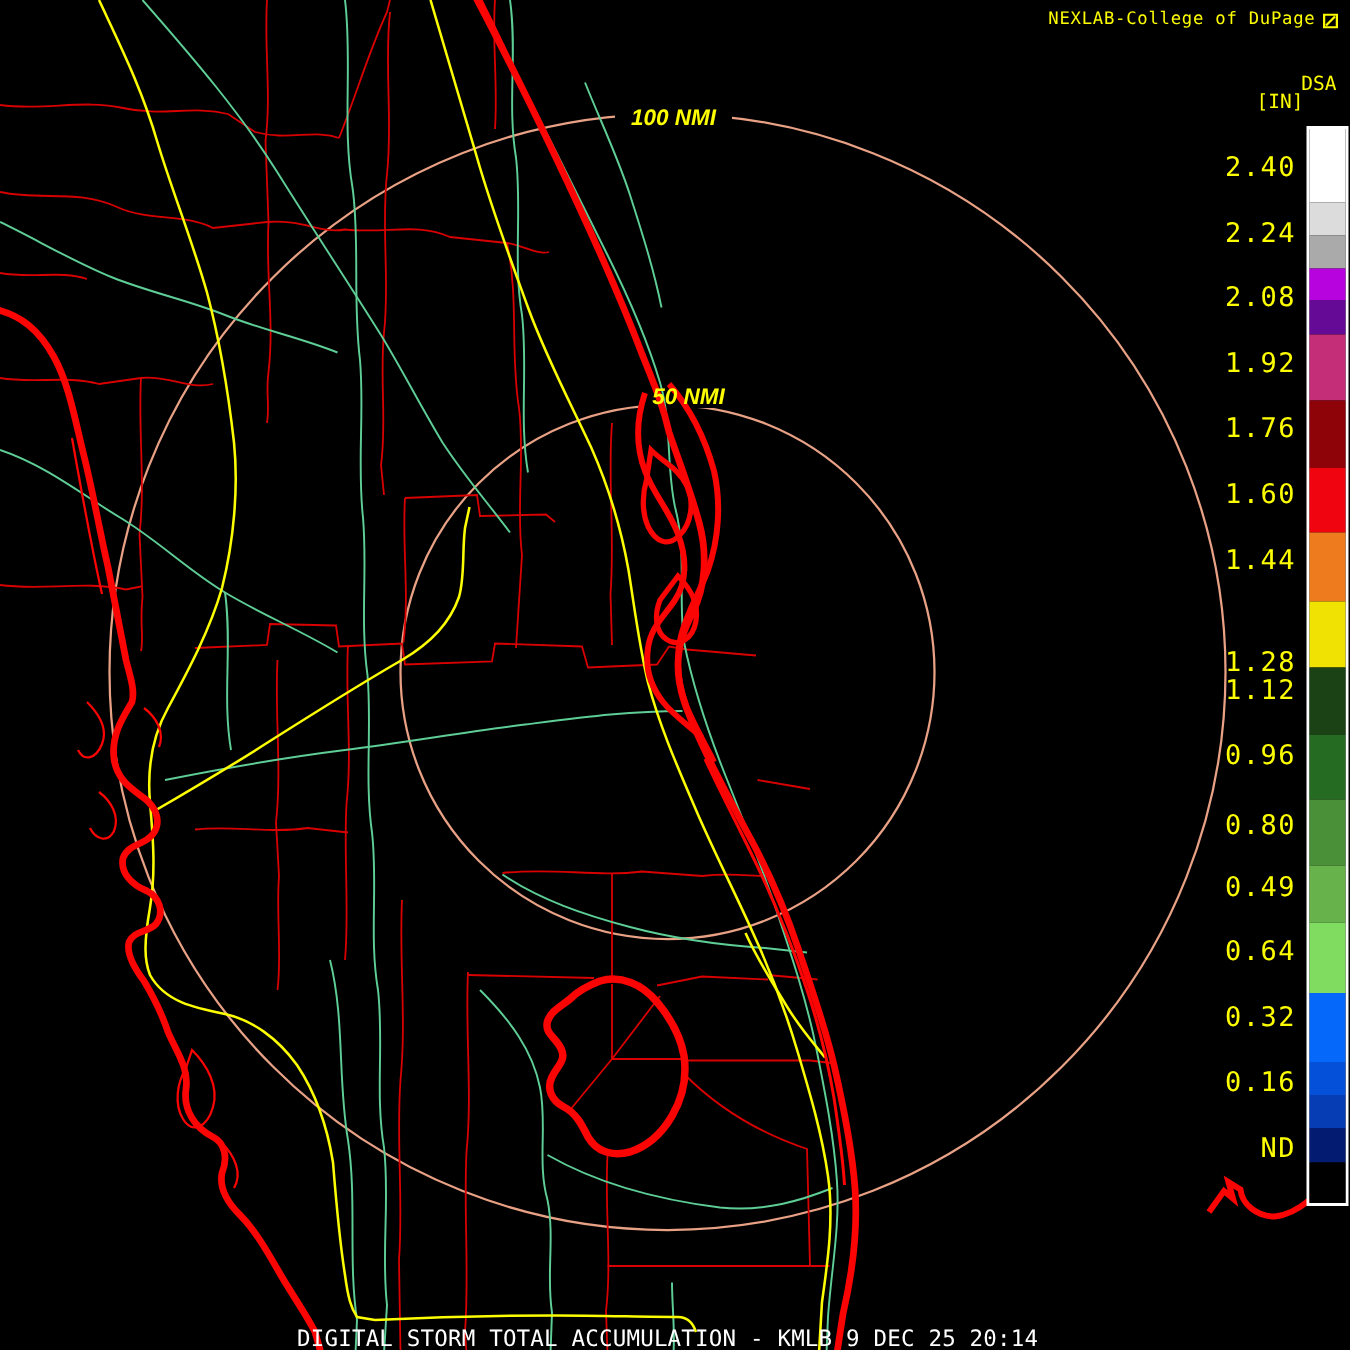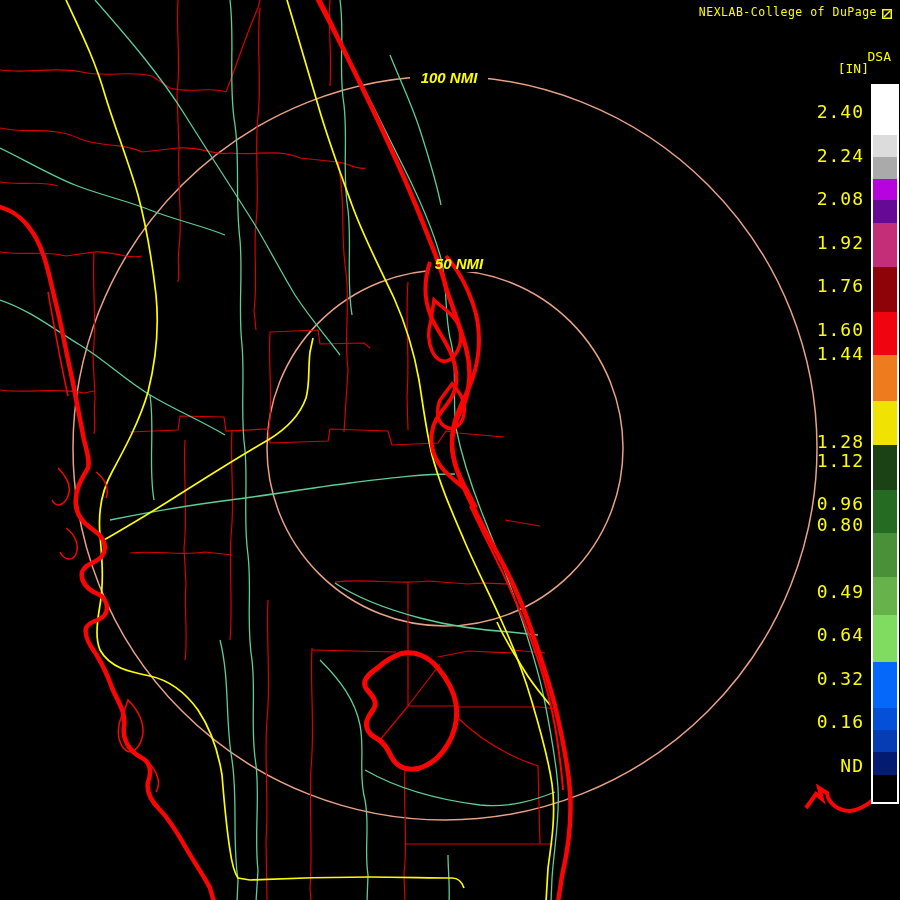--- a/index.html
+++ b/index.html
@@ -143,26 +143,27 @@
       <div class="cb-seg" style="height: 23px; background: rgb(4, 27, 114);"></div>
       <div class="cb-seg" style="height: 27px; background: rgb(0, 0, 0);"></div>
     </div>
   <div id="colorbar-labels">
       <div class="cb-label" style="top: 104px;">2.40</div>
       <div class="cb-label" style="top: 148px;">2.24</div>
       <div class="cb-label" style="top: 191px;">2.08</div>
       <div class="cb-label" style="top: 235px;">1.92</div>
       <div class="cb-label" style="top: 278px;">1.76</div>
       <div class="cb-label" style="top: 322px;">1.60</div>
-      <div class="cb-label" style="top: 346px;">1.44</div>
+      <div class="cb-label" style="top: 366px;">1.44</div>
       <div class="cb-label" style="top: 409px; margin-top: 25px;">1.28</div>
       <div class="cb-label" style="top: 453px;">1.12</div>
       <div class="cb-label" style="top: 496px;">0.96</div>
-      <div class="cb-label" style="top: 517px; padding-left: 43px;">0.80</div>
+      <div class="cb-label" style="top: 543px; padding-left: 43px;">0.80</div>
       <div class="cb-label" style="top: 584px;">0.49</div>
       <div class="cb-label" style="top: 627px;">0.64</div>
       <div class="cb-label" style="top: 671px;">0.32</div>
       <div class="cb-label" style="top: 714px;">0.16</div>
       <div class="cb-label" style="top: 758px;">ND</div>
     </div>
 
+  <div id="footer">DIGITAL STORM TOTAL ACCUMULATION - KMLB 9 DEC 25 20:14</div>
 
 </div>
 
 </body></html>

